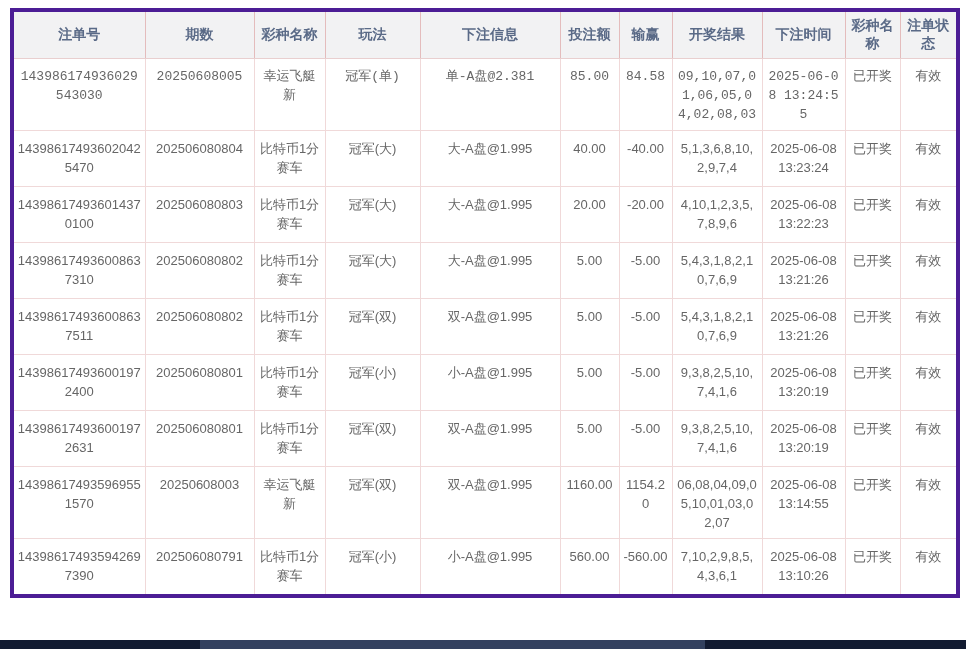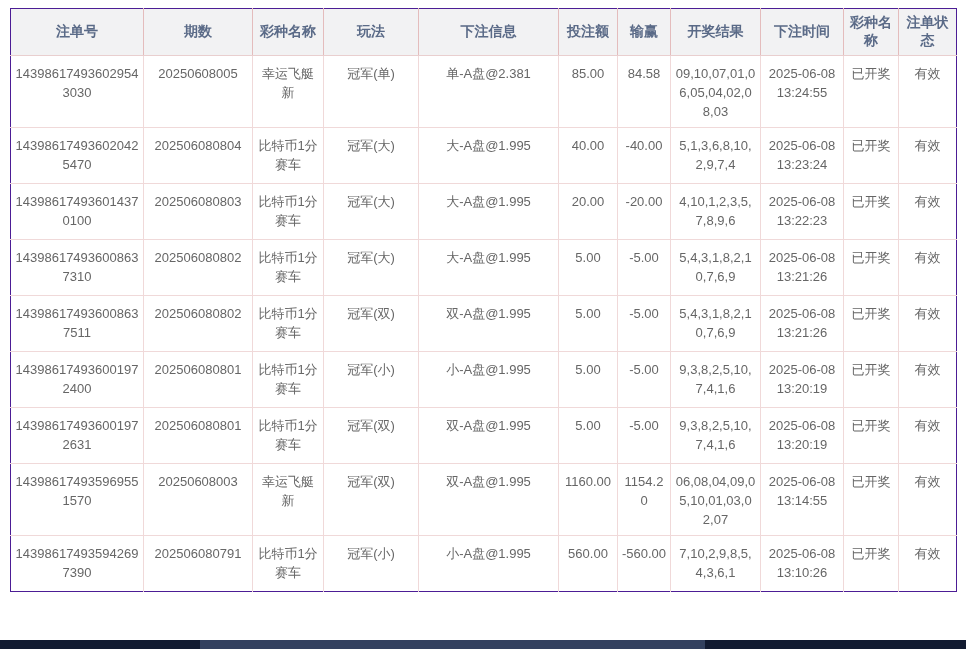--- a/index.html
+++ b/index.html
@@ -16,21 +16,21 @@
   }
   .table-wrap {
     position: absolute;
     top: 8px;
     left: 10px;
   }
   table.bet-table {
     border-collapse: collapse;
     table-layout: fixed;
     width: 946px;
-    border: 1px solid #4c1d95;
+    border: 4px solid #4c1d95;
     border-radius: 3px 3px 0 0;
   }
   table.bet-table thead th {
     background: #f2f2f3;
     color: #5a6a87;
     font-size: 14px;
     font-weight: bold;
     height: 46px;
     text-align: center;
     vertical-align: middle;
@@ -45,21 +45,21 @@
     line-height: 19px;
     text-align: center;
     vertical-align: top;
     border-left: 1px solid #f0d9d9;
     border-top: 1px solid #f0d9d9;
     padding: 8px 3px 6px 3px;
     height: 41px;
     word-break: break-all;
     background: #ffffff;
   }
-  table.bet-table tbody tr:first-child td { border-top: none; }
+  table.bet-table tbody tr:first-child td { border-top: none; font-family: Liberation Mono, monospace; }
   table.bet-table tbody td:first-child { border-left: none; }
   
   col.c-order   { width: 133px; }
   col.c-period  { width: 109px; }
   col.c-lottery { width: 71px; }
   col.c-play    { width: 95px; }
   col.c-info    { width: 140px; }
   col.c-amount  { width: 59px; }
   col.c-winloss { width: 53px; }
   col.c-result  { width: 90px; }

